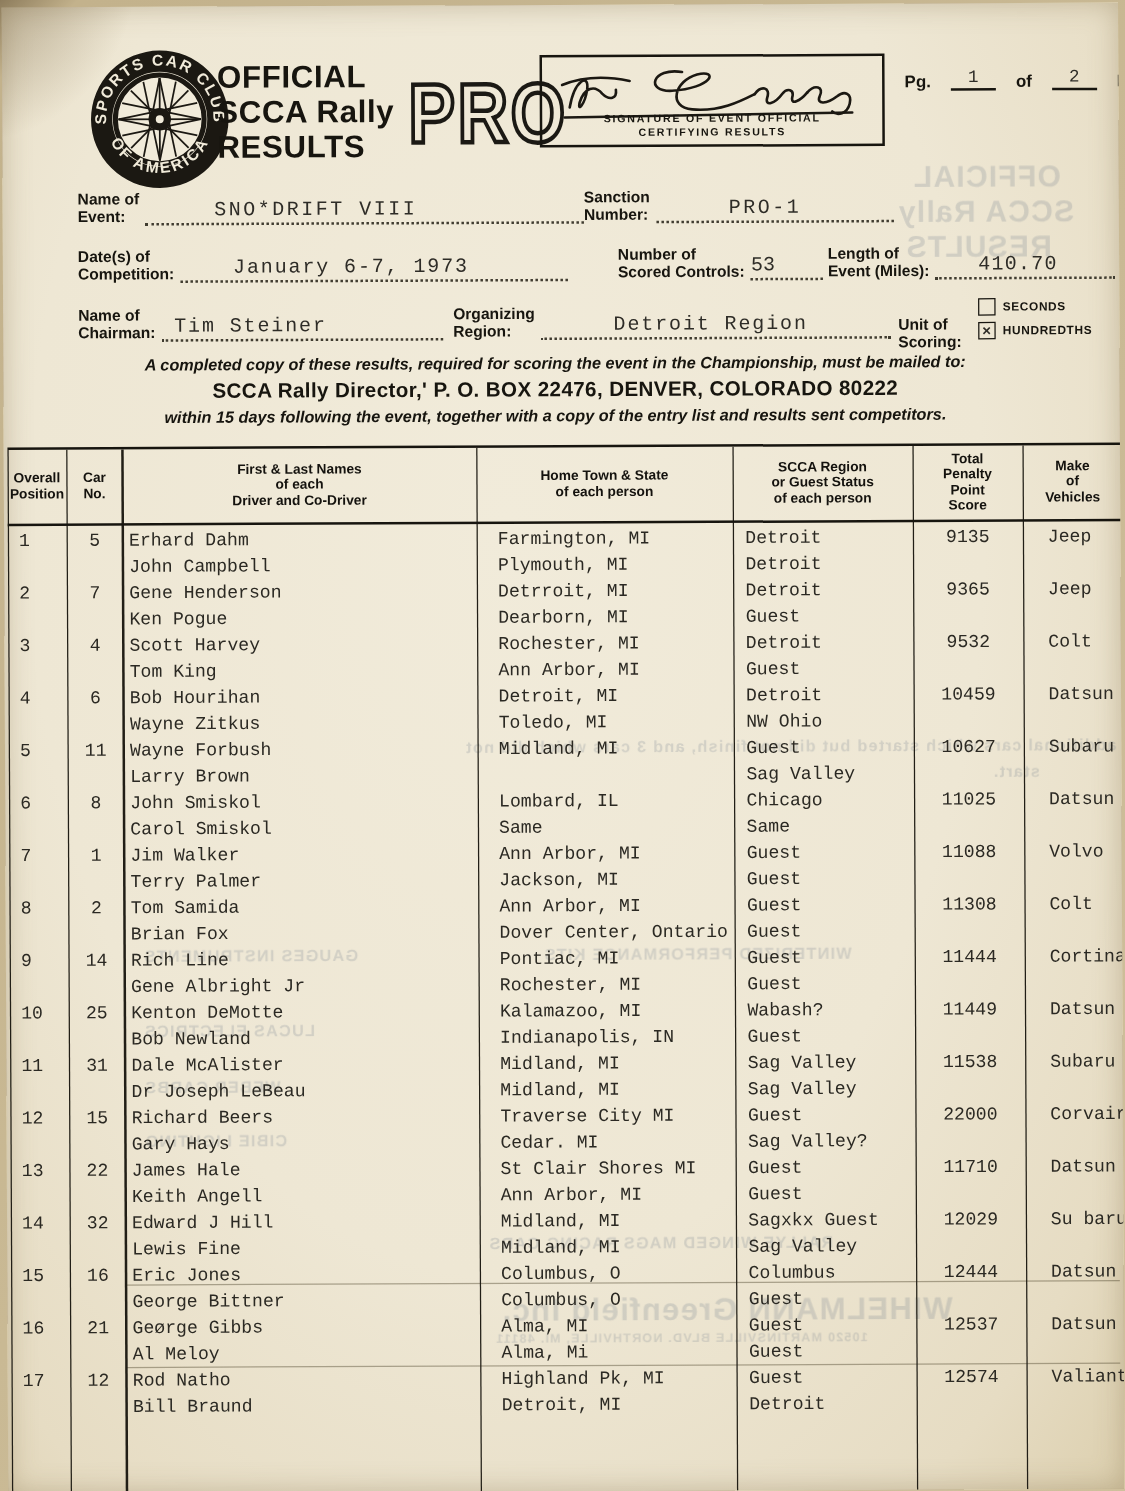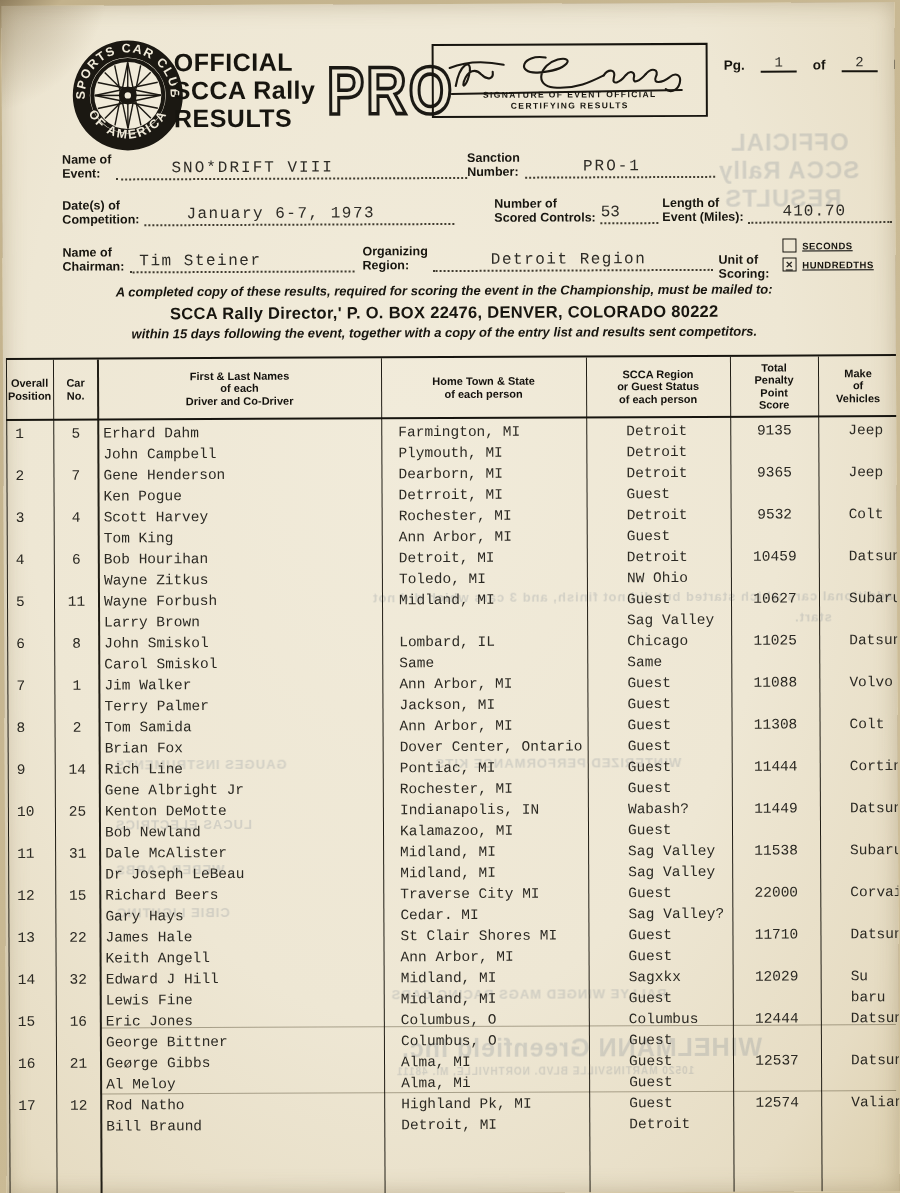--- a/index.html
+++ b/index.html
@@ -48,21 +48,21 @@
   .f-region   { left:360px; top:240px; width:350px; }
   .f-event .fvalue    { padding-left:55px; letter-spacing:2px; }
   .f-sanction .fvalue { padding-left:58px; letter-spacing:2px; }
   .f-dates .fvalue    { padding-left:42px; letter-spacing:1.5px; }
   .f-controls .fvalue { }
   .f-length .fvalue   { padding-left:34px; letter-spacing:1px; }
   .f-chairman .fvalue { padding-left:10px; letter-spacing:1.5px; }
   .f-region .fvalue   { padding-left:58px; letter-spacing:1.5px; }
   .scoring { position:absolute; left:716px; top:236px; display:flex; gap:8px; }
   .scoring .flabel { margin-top:14px; }
-  .chk-col { display:flex; flex-direction:column; gap:5px;text-decoration:underline; }
+  .chk-col { display:flex; flex-direction:column; gap:5px; }
   .chk-row { display:flex; align-items:center; gap:6px; }
   .chk { width:14px; height:14px; border:1.7px solid #17150f; display:inline-flex; align-items:center;
          justify-content:center; font-size:12px; font-weight:700; color:#2e2c27; background:transparent; }
   .chk-lab { font-size:9.5px; font-weight:700; letter-spacing:.5px; color:#17150f; }
 
   
   .mailing { position:absolute; left:0; right:10px; top:279px; text-align:center; color:#17150f; }
   .mail1, .mail3 { font-style:italic; font-weight:600; font-size:13px; }
   .mail2 { font-weight:700; font-size:16.5px; margin:5px 0 3px; letter-spacing:.3px; }
 
@@ -75,23 +75,23 @@
   .th { position:absolute; top:0; height:100%; text-align:center; white-space:pre-line;
         display:flex; align-items:center; justify-content:center; }
   .rows { position:absolute; left:0; top:63px; width:100%; }
   .trow { display:grid; grid-template-columns:47px 45px 283px 205px 144px 88px 82px; height:42px;
           font-family:"Liberation Mono", monospace; font-size:14.5px; color:#2b2923; }
   .td { overflow:hidden; line-height:21px; padding-top:1px; }
   .c-pos  { padding-left:9px; }
   .c-car  { text-align:center; }
   .c-name { padding-left:5px; }
   .c-town { padding-left:17px; }
-  .c-reg  { padding-left:10px;margin-left:30px; }
+  .c-reg  { padding-left:10px; }
   .c-score{ text-align:center; }
-  .c-make { padding-left:30px; }
+  .c-make { padding-left:20px; }
 </style>
 </head>
 <body>
 
 <div class="scan">
 <div class="sheet">
   <div class="corner-shade"></div>
   <div>
         <div class="bleed" style="left: 728px; top: 126px; font-size: 24px;">OFFICIAL</div>
         <div class="bleed" style="left: 716px; top: 154px; font-size: 24px;">SCCA Rally</div>
@@ -284,22 +284,22 @@
     </div>
 
     <div class="trow">
       <div class="td c-pos">2</div>
       <div class="td c-car">7</div>
       <div class="td c-name">
         <div>Gene Henderson</div>
         <div>Ken Pogue</div>
       </div>
       <div class="td c-town">
+        <div>Detrroit, MI</div>
         <div>Dearborn, MI</div>
-        <div>Detrroit, MI</div>
       </div>
       <div class="td c-reg">
         <div>Detroit</div>
         <div>Guest</div>
       </div>
       <div class="td c-score">9365</div>
       <div class="td c-make">Jeep</div>
     </div>
 
     <div class="trow">
@@ -435,22 +435,22 @@
     </div>
 
     <div class="trow">
       <div class="td c-pos">10</div>
       <div class="td c-car">25</div>
       <div class="td c-name">
         <div>Kenton DeMotte</div>
         <div>Bob Newland</div>
       </div>
       <div class="td c-town">
+        <div>Kalamazoo, MI</div>
         <div>Indianapolis, IN</div>
-        <div>Kalamazoo, MI</div>
       </div>
       <div class="td c-reg">
         <div>Wabash?</div>
         <div>Guest</div>
       </div>
       <div class="td c-score">11449</div>
       <div class="td c-make">Datsun</div>
     </div>
 
     <div class="trow">

